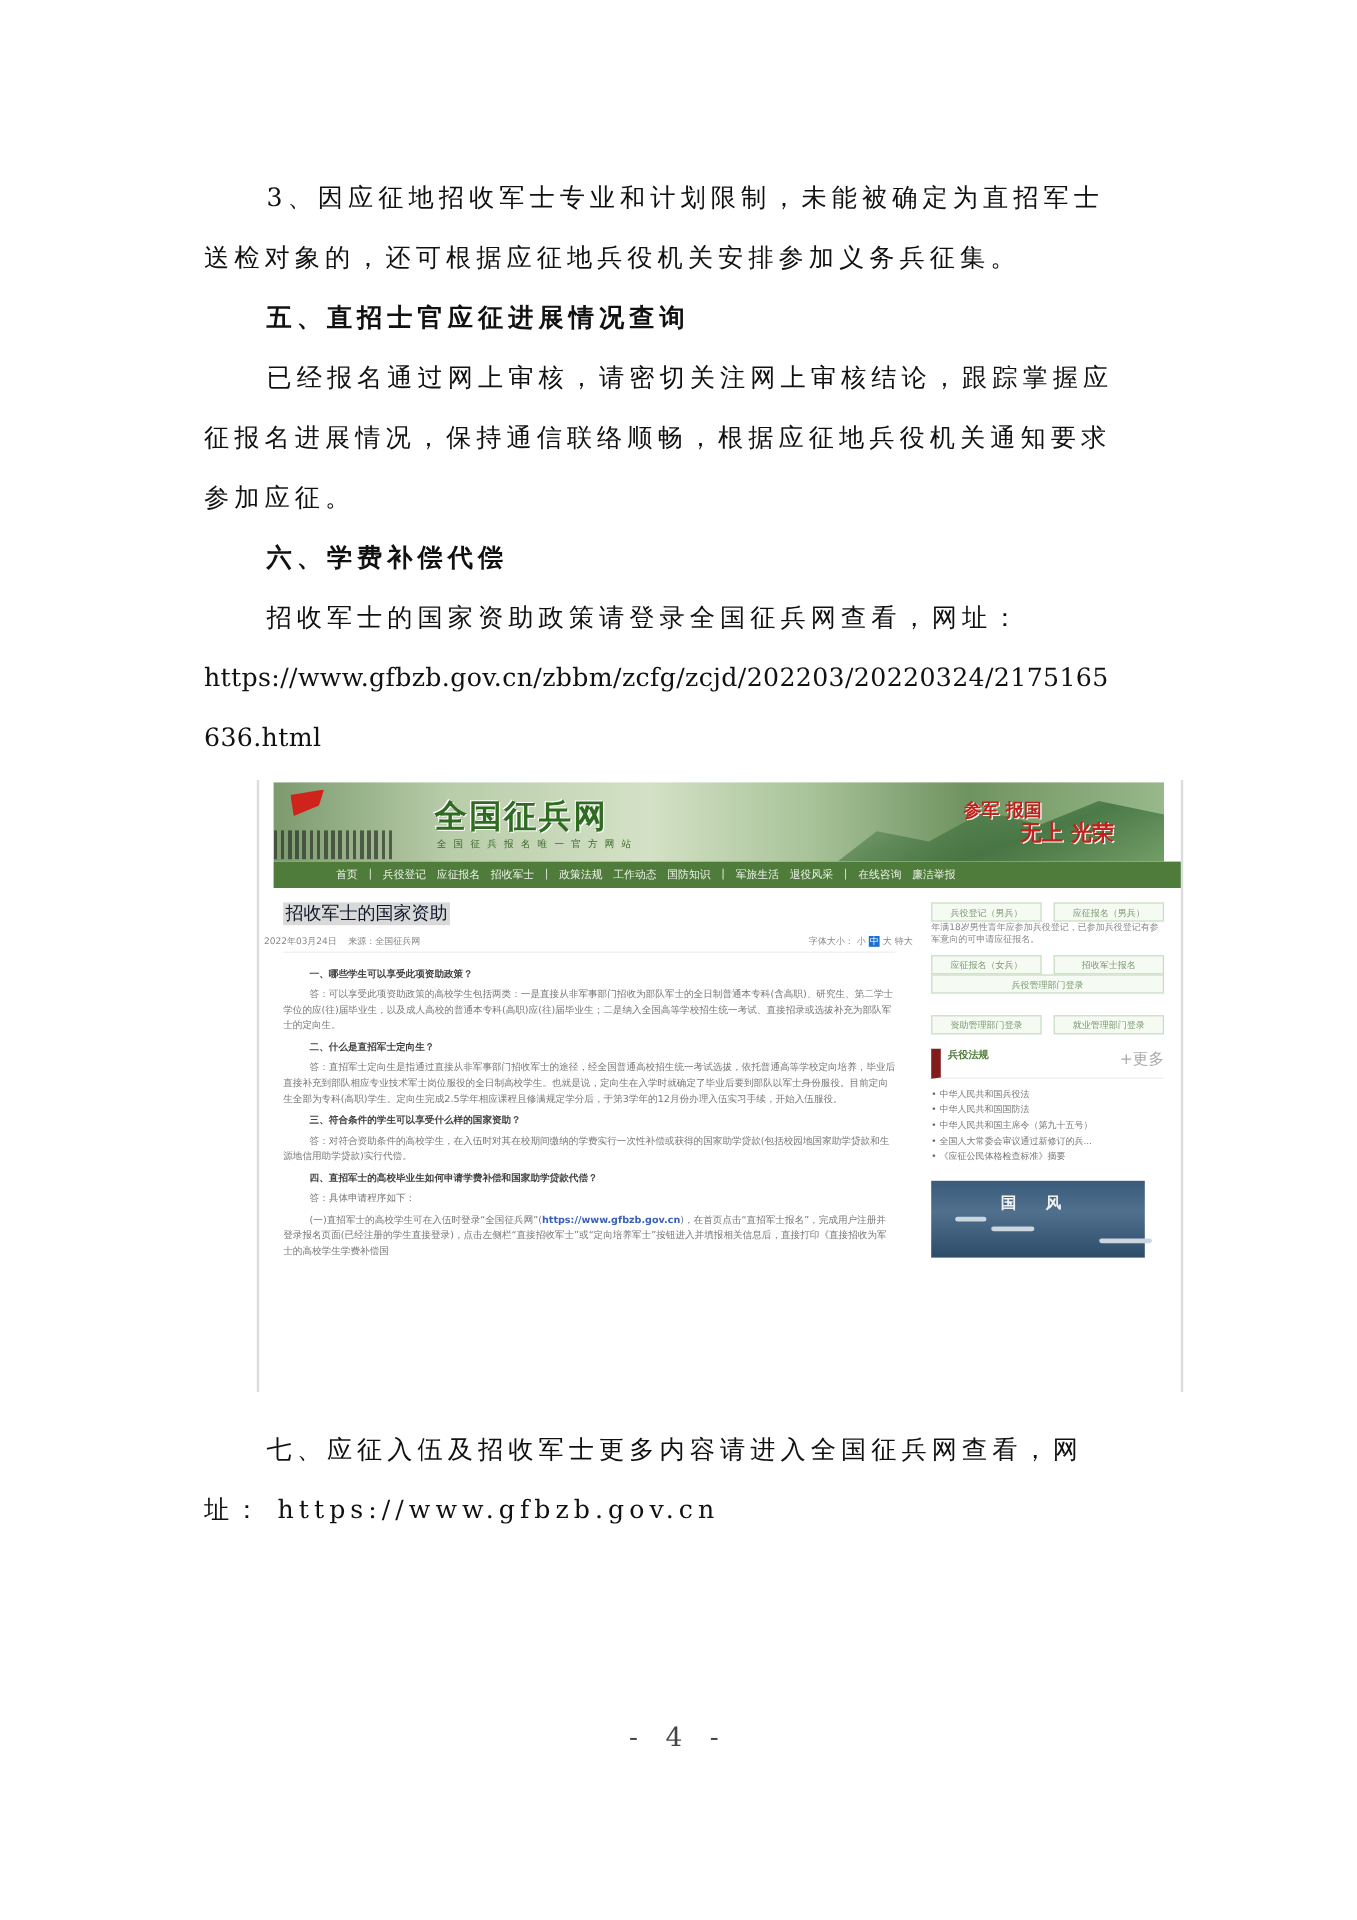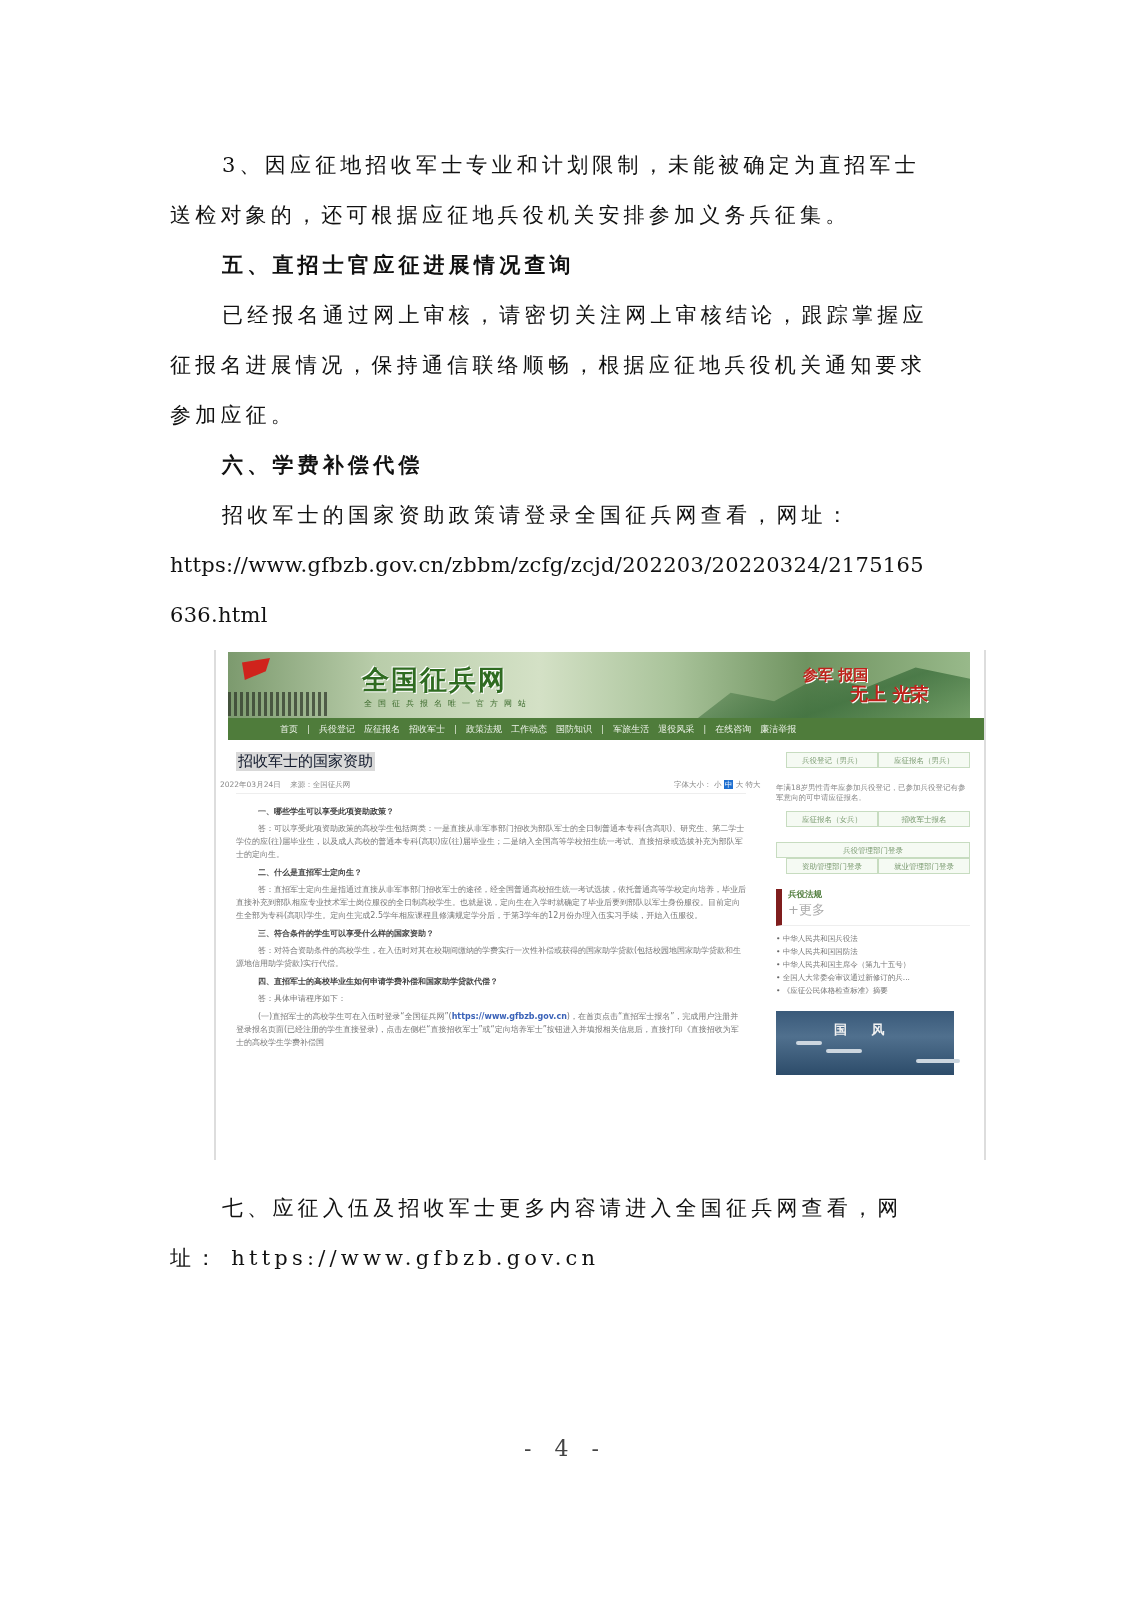--- a/index.html
+++ b/index.html
@@ -42,26 +42,26 @@
   .fontsize .cur { background:#1e6fd0; color:#fff; padding:0 1px; }
   .art-hr { position:absolute; left:20px; top:143px; width:510px; border-top:1px solid #eee; }
   .art-body { position:absolute; left:20px; top:150px; width:510px; font-size:8px; line-height:13px; color:#777; }
   .art-body .q { font-weight:bold; color:#444; margin:5px 0 4px; text-indent:22px; }
   .art-body .a { text-indent:22px; margin:0 0 5px; }
   .art-body .link { color:#3a62b8; font-weight:bold; }
 
   .side { position:absolute; left:560px; top:102px; width:194px; font-size:7.5px; color:#888; }
   .btn { display:inline-block; border:1px solid #c7dcc0; background:#f5faf3; color:#7a9a70;
          text-align:center; height:16px; line-height:16px; box-sizing:border-box; font-size:7.5px; }
-  .row { display:flex; justify-content:flex-end; margin-bottom:15px; }
+  .row { display:flex; justify-content:space-between; margin-bottom:0; }
   .row .btn { width:92px; }
-  .btn.full { width:100%; margin-bottom:0; }
+  .btn.full { width:100%; margin-bottom:18px; }
   .side .note { line-height:10px; margin:0 0 8px; }
-  .sec-title { border-left:6px solid #7f1d1d; padding-left:6px; font-weight:bold; color:#4f7c3b; font-size:8.5px;
-               display:flex; justify-content:space-between; margin-top:12px; padding-bottom:6px; border-bottom:1px solid #eee;flex-direction:column; }
+  .sec-title { border-left:8px solid #7f1d1d; padding-left:6px; font-weight:bold; color:#4f7c3b; font-size:8.5px;
+               display:flex; justify-content:space-between; margin-top:12px; padding-bottom:6px; border-bottom:1px solid #eee; }
   .sec-title .more { font-weight:normal; color:#aaa; font-size:13px; }
   .laws { list-style:none; padding:0; margin:6px 0 0; }
   .laws li { line-height:13px; color:#777; white-space:nowrap; overflow:hidden; }
   .laws li::before { content:"• "; color:#666; }
   .navy { margin-top:14px; width:178px; height:64px;
           background: linear-gradient(180deg,#3a5a7a 0%,#50708e 40%,#2d4c6a 100%); position:relative; }
   .navy .ship { position:absolute; height:4px; background:#ccd6df; border-radius:2px; }
   .navy .txt { position:absolute; left:58px; top:10px; color:#f2f2f2; font-size:13px; font-weight:bold; font-family:"DejaVu Serif",serif; letter-spacing:10px; }
 
   .page-num { position:absolute; top:1436px; left:0; width:1131px; text-align:center; font-size:22px; color:#444; letter-spacing:8px; }

